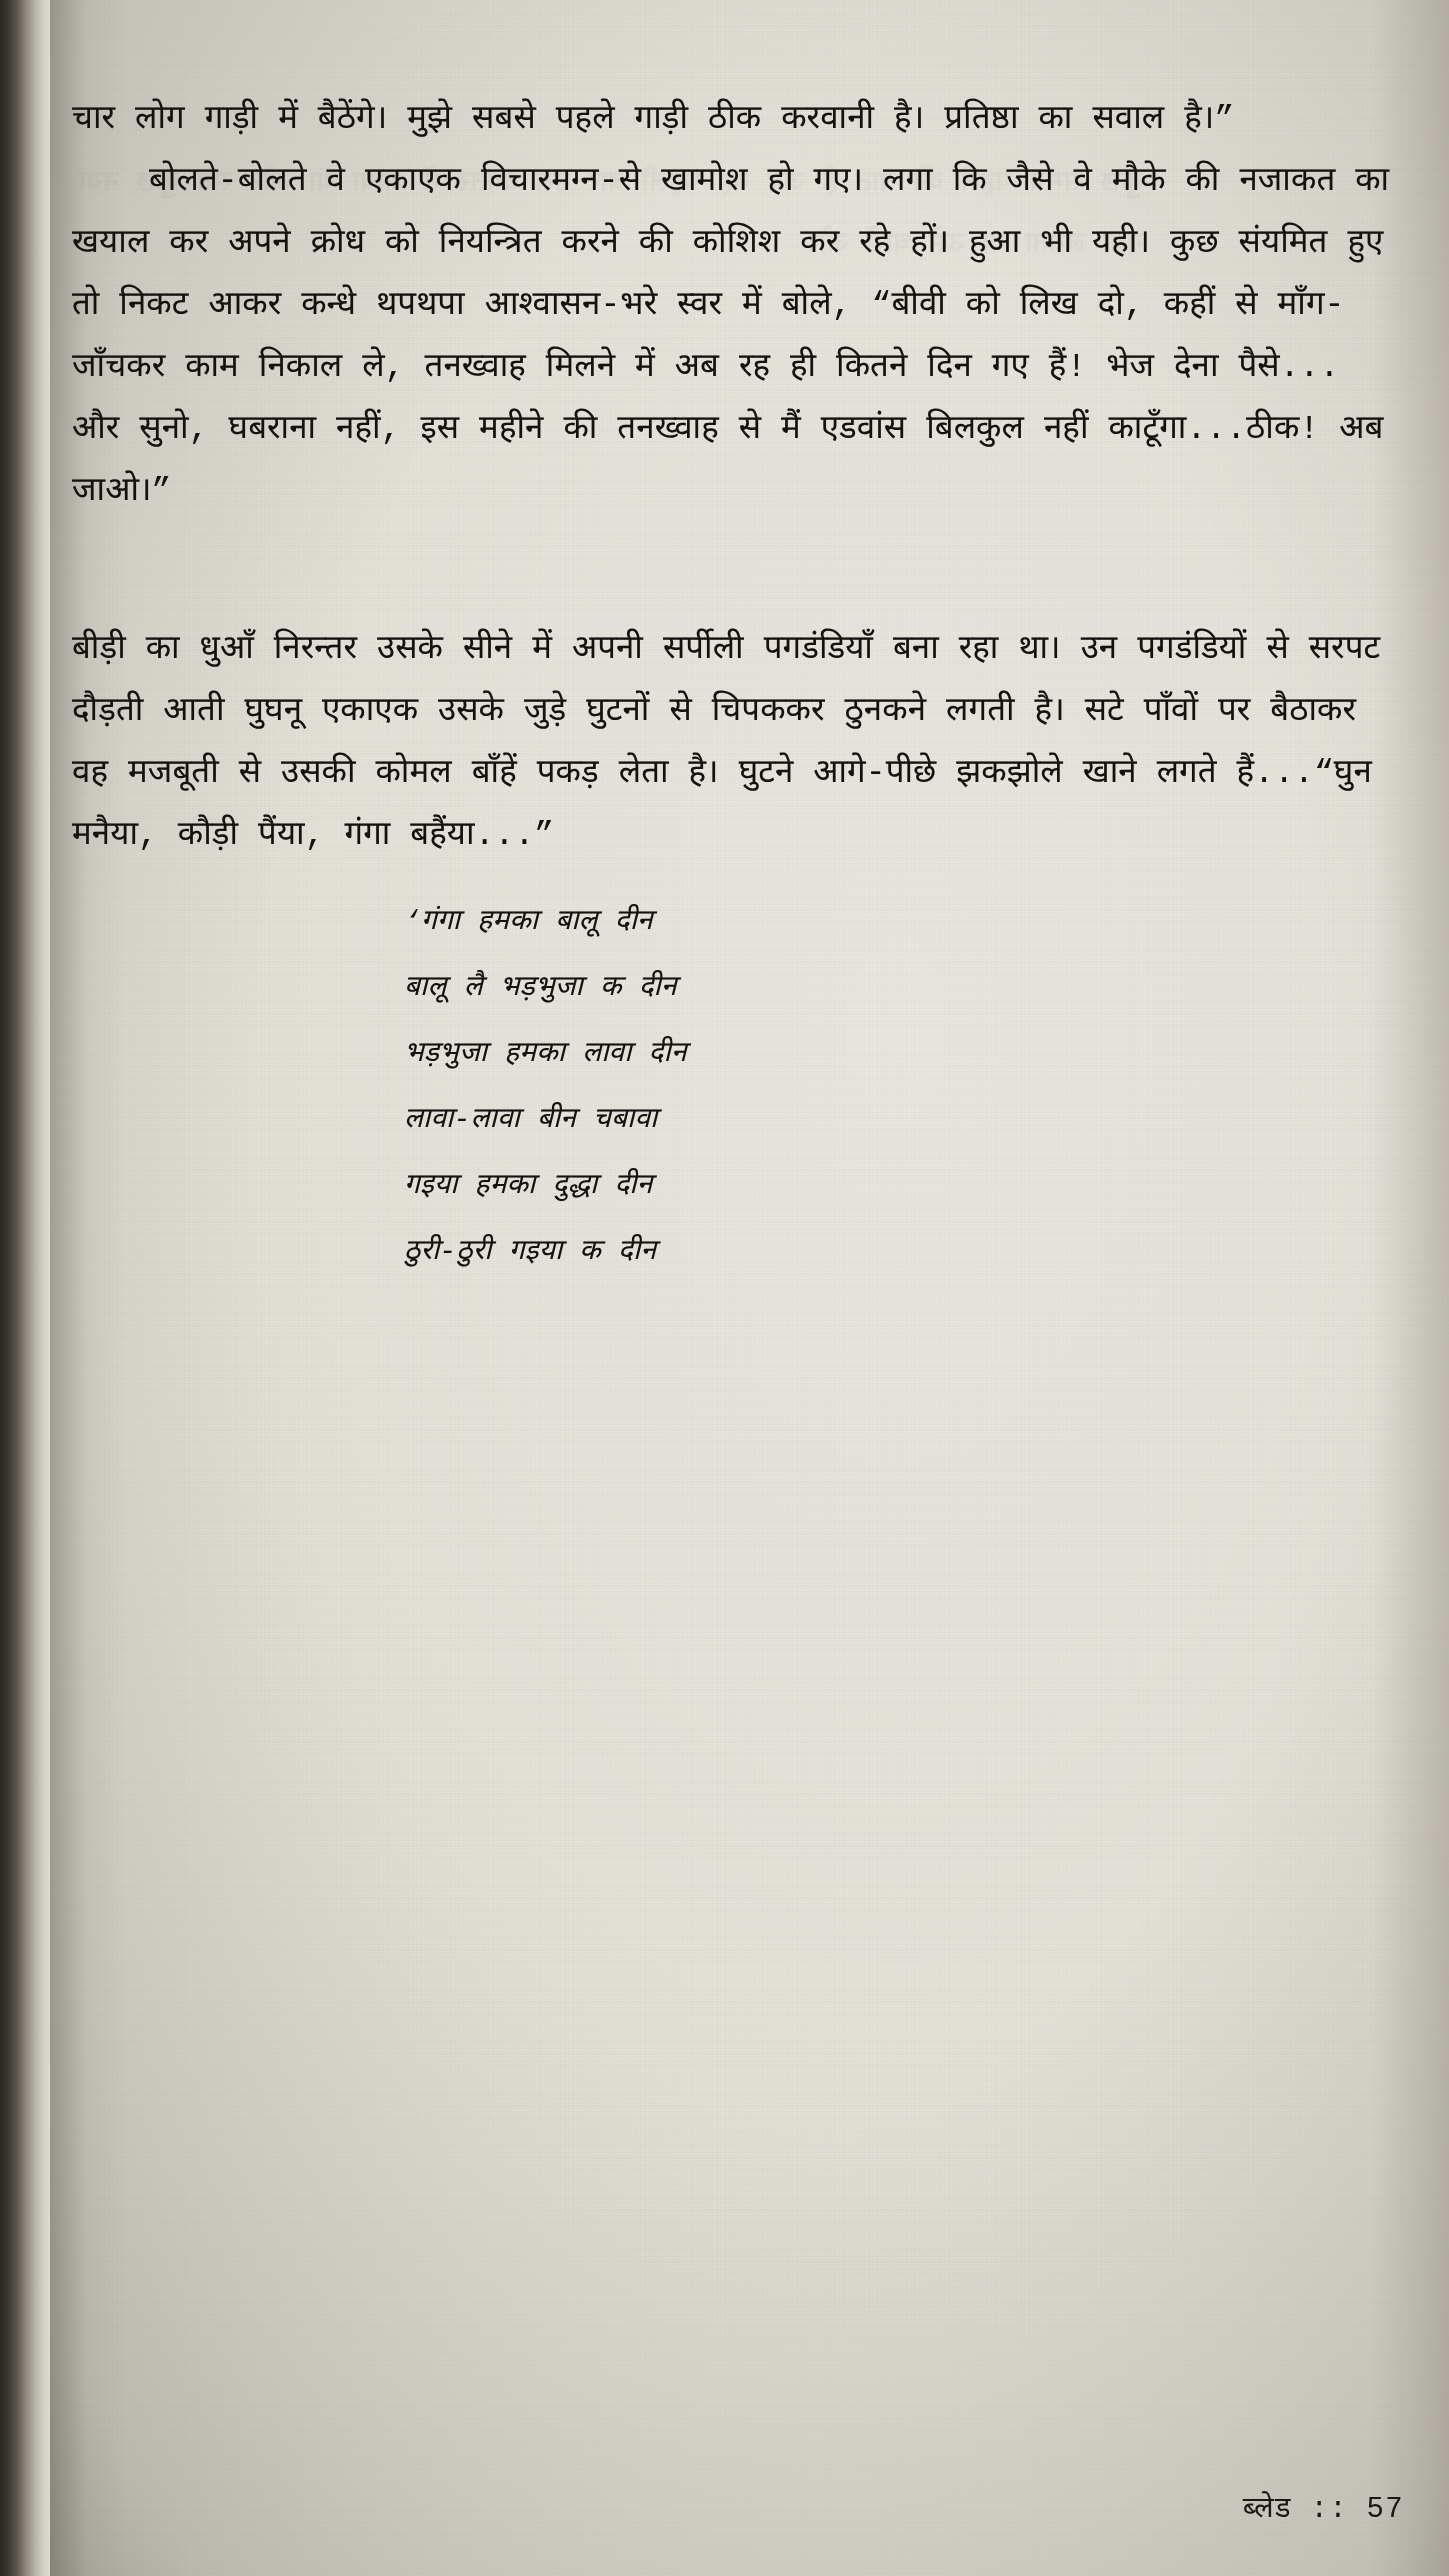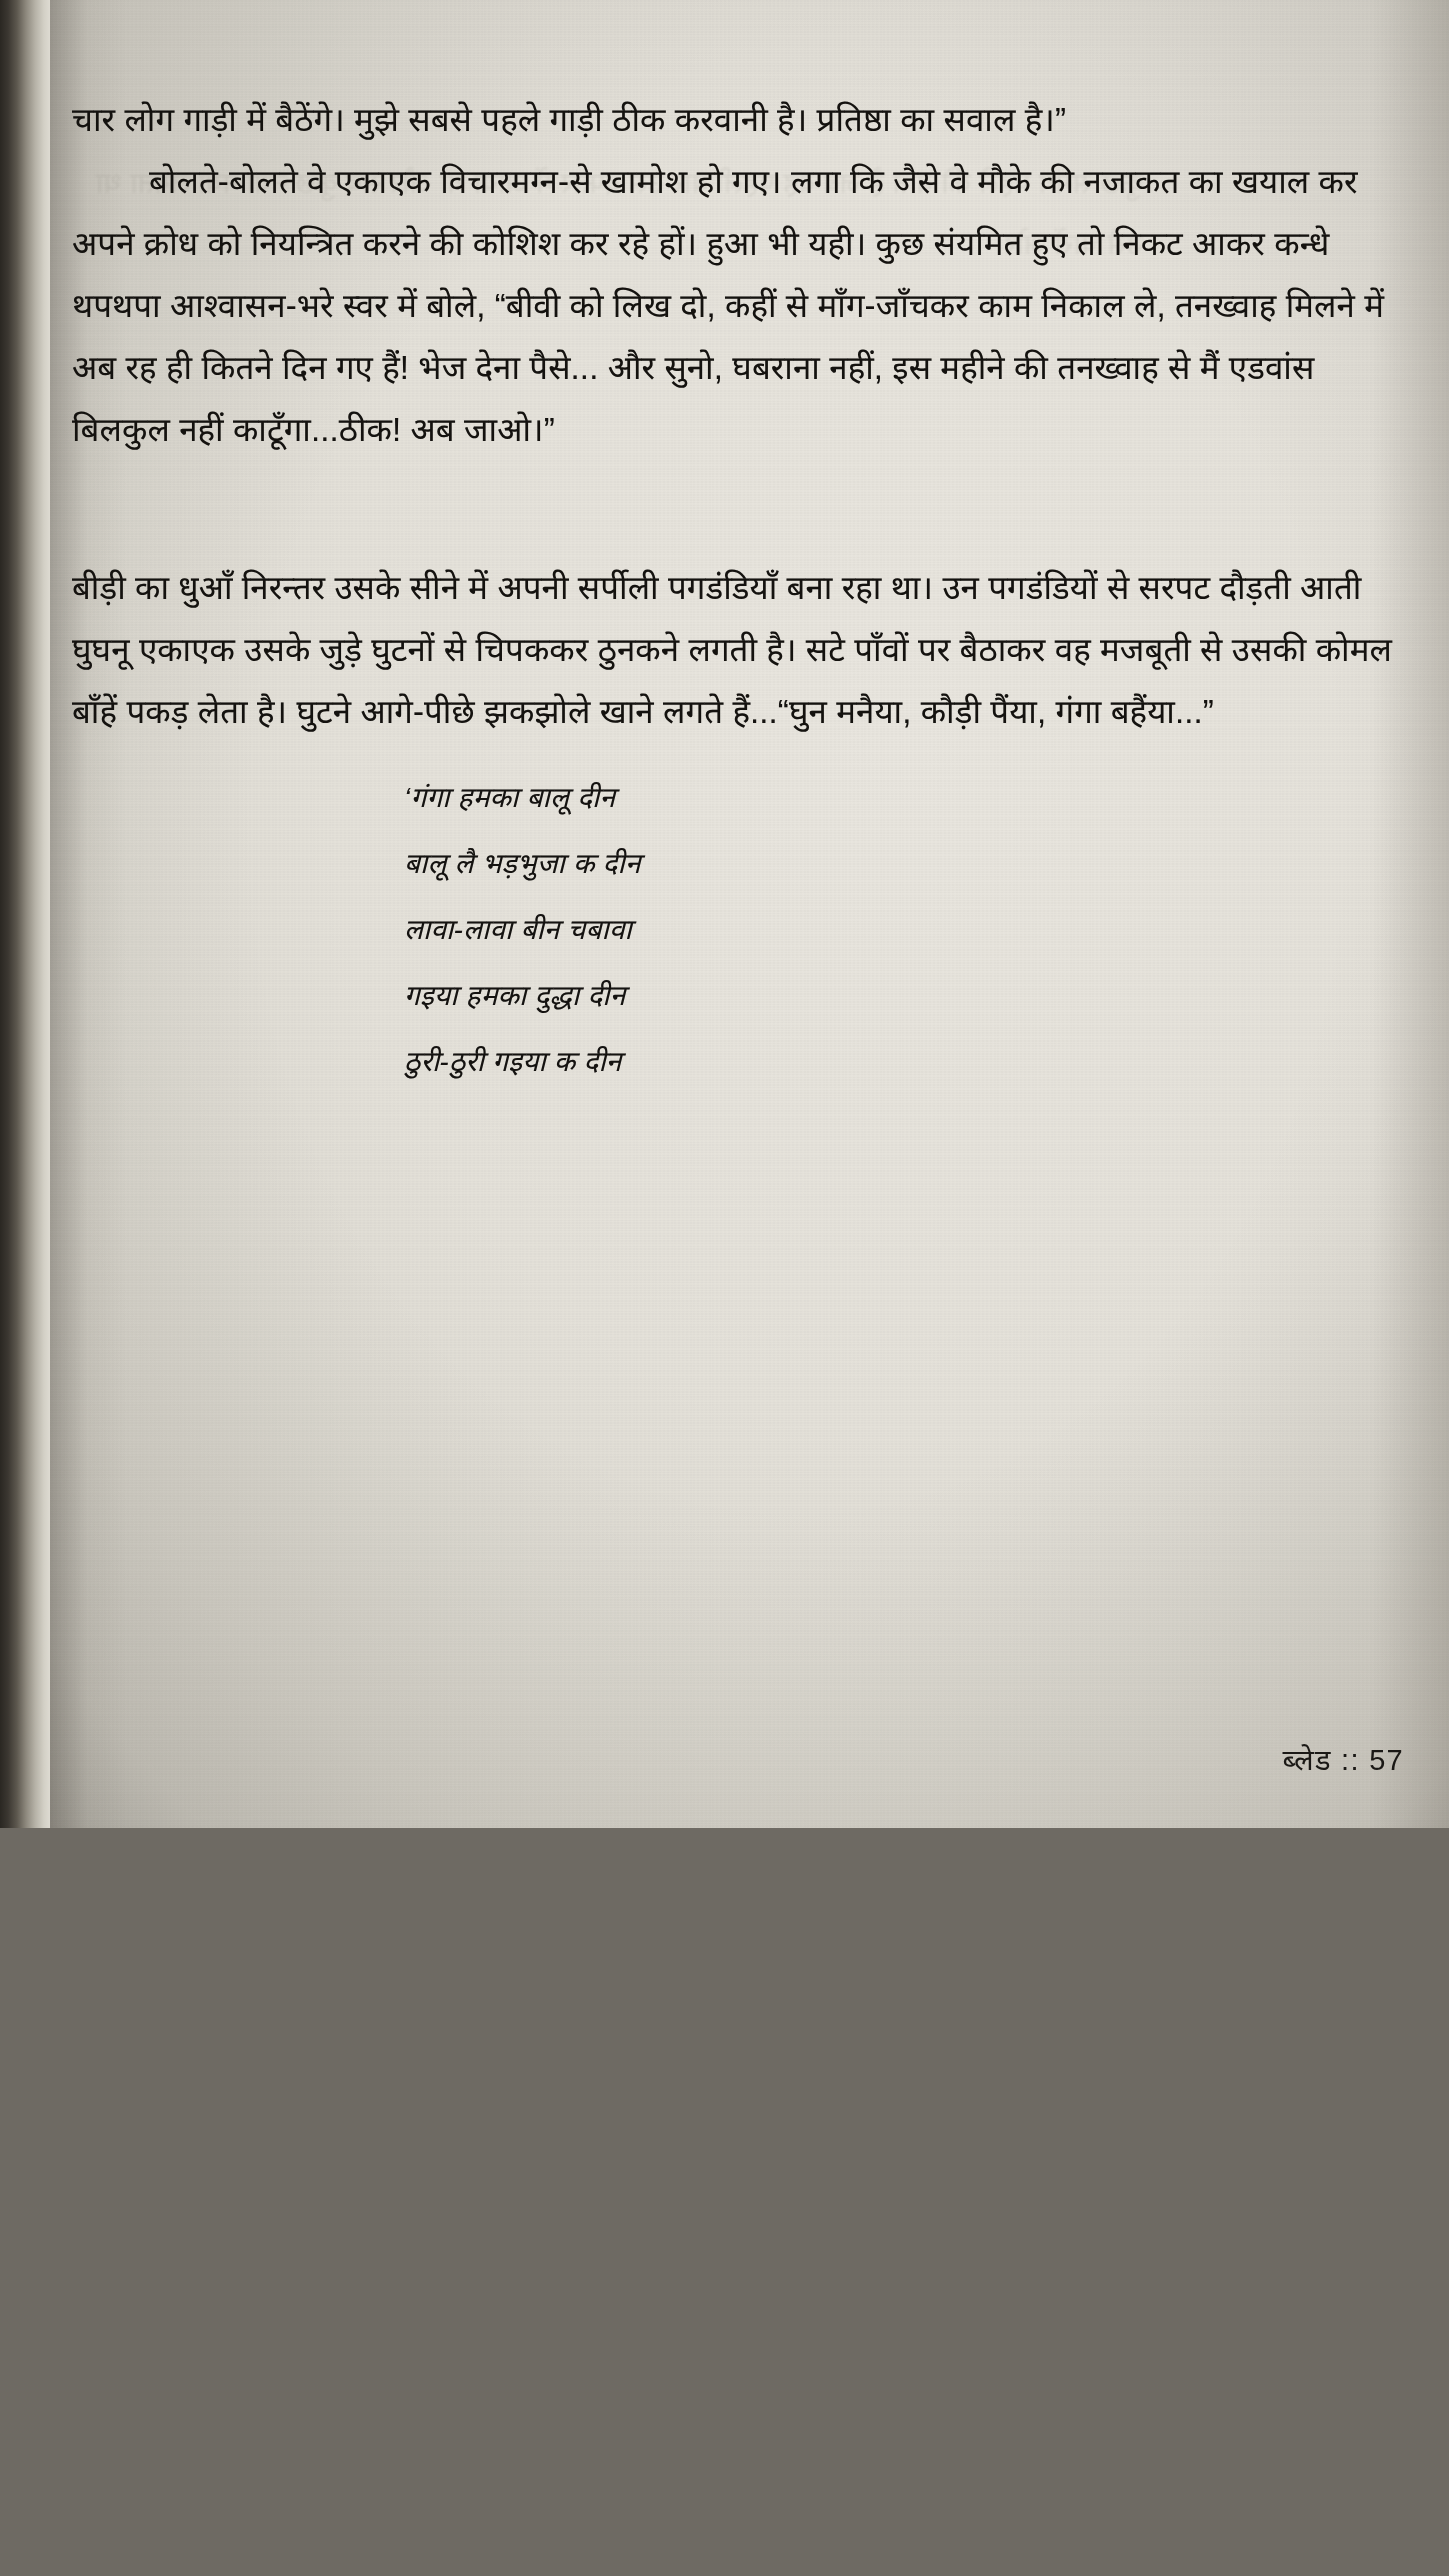--- a/index.html
+++ b/index.html
@@ -3,25 +3,25 @@
 <meta charset="utf-8">
 <style>
   html, body {
     margin: 0;
     padding: 0;
     background: #6e6a63;
   }
   .page {
     position: relative;
     width: 1449px;
-    height: 1828px;
+    height: 2576px;
     overflow: hidden;
     background:
       radial-gradient(ellipse at 62% 40%, #e9e6df 0%, #e4e1d9 45%, #d8d5cc 78%, #c9c6bd 100%);
-    font-family: Liberation Sans, sans-serif;
+    font-family: Liberation Mono, monospace;
   }
 
   
   .spine {
     position: absolute;
     left: 0; top: 0;
     width: 50px; height: 100%;
     background: linear-gradient(to right,
         #2a2722 0%, #3b3731 16%, #5d584f 34%,
         #8d887d 52%, #b5b1a6 70%, #d3d0c6 88%, #dedbd2 100%);
@@ -140,20 +140,21 @@
     <p class="body">चार लोग गाड़ी में बैठेंगे। मुझे सबसे पहले गाड़ी ठीक करवानी है। प्रतिष्ठा का सवाल है।”</p>
     <p class="body indent">बोलते-बोलते वे एकाएक विचारमग्न-से खामोश हो गए। लगा कि जैसे वे मौके की नजाकत का खयाल कर अपने क्रोध को नियन्त्रित करने की कोशिश कर रहे हों। हुआ भी यही। कुछ संयमित हुए तो निकट आकर कन्धे थपथपा आश्वासन-भरे स्वर में बोले, “बीवी को लिख दो, कहीं से माँग-जाँचकर काम निकाल ले, तनख्वाह मिलने में अब रह ही कितने दिन गए हैं! भेज देना पैसे... और सुनो, घबराना नहीं, इस महीने की तनख्वाह से मैं एडवांस बिलकुल नहीं काटूँगा...ठीक! अब जाओ।”</p>
 
     <div class="section-gap"></div>
 
     <p class="body">बीड़ी का धुआँ निरन्तर उसके सीने में अपनी सर्पीली पगडंडियाँ बना रहा था। उन पगडंडियों से सरपट दौड़ती आती घुघनू एकाएक उसके जुड़े घुटनों से चिपककर ठुनकने लगती है। सटे पाँवों पर बैठाकर वह मजबूती से उसकी कोमल बाँहें पकड़ लेता है। घुटने आगे-पीछे झकझोले खाने लगते हैं...“घुन मनैया, कौड़ी पैंया, गंगा बहैंया...”</p>
 
     <div class="verse">
       <div>‘गंगा हमका बालू दीन</div>
       <div>बालू लै भड़भुजा क दीन</div>
+      <div>भड़भुजा हमका लावा दीन</div>
       <div>लावा-लावा बीन चबावा</div>
       <div>गइया हमका दुद्धा दीन</div>
       <div>ठुरी-ठुरी गइया क दीन</div>
     </div>
 
   </div>
 
   <div class="folio">
     <span>ब्लेड</span>
     <span>::</span>

